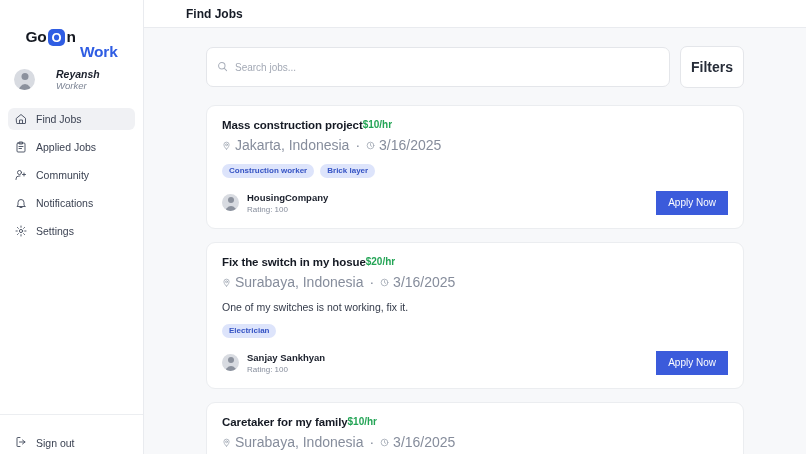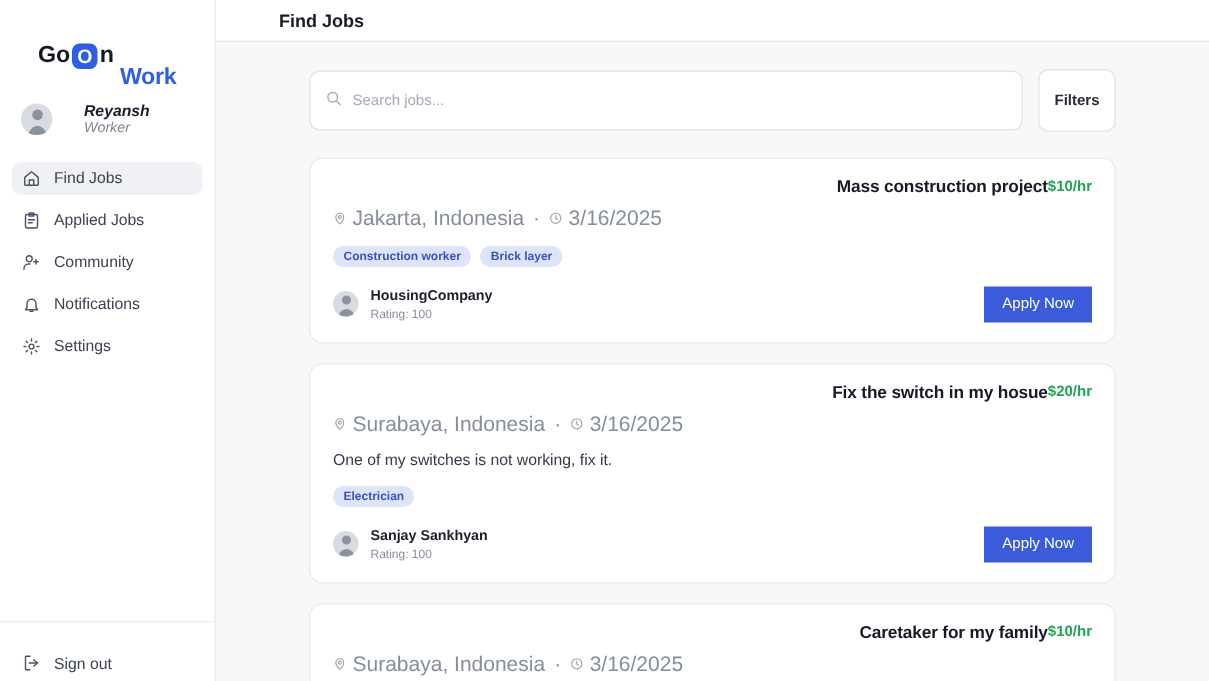--- a/index.html
+++ b/index.html
@@ -213,42 +213,42 @@
   }
   .search-input::placeholder { color: #a3a9b5; }
 
   .filters-btn {
     height: 42px;
     min-width: 46px;
     background: #ffffff;
     border: 1px solid #e4e6ea;
     border-radius: 7px;
     font-family: "Liberation Sans", sans-serif;
-    font-size: 10px;
+    font-size: 14px;
     font-weight: bold;
     color: #262c38;
     cursor: pointer;
     padding: 0 10px;
   }
 
   
   .cards { display: flex; flex-direction: column; gap: 13px; }
 
   .card {
     background: #ffffff;
     border: 1px solid #ebedf0;
     border-radius: 9px;
     padding: 13px 15px 13px 15px;
     position: relative;
   }
 
   .card-head {
     display: flex;
     align-items: flex-start;
-    justify-content: flex-end;
+    justify-content: flex-start;
   }
   .card-title {
     font-size: 11.5px;
     font-weight: bold;
     color: #151a24;
     letter-spacing: -0.1px;
   }
   .card-rate {
     font-size: 10px;
     font-weight: bold;

